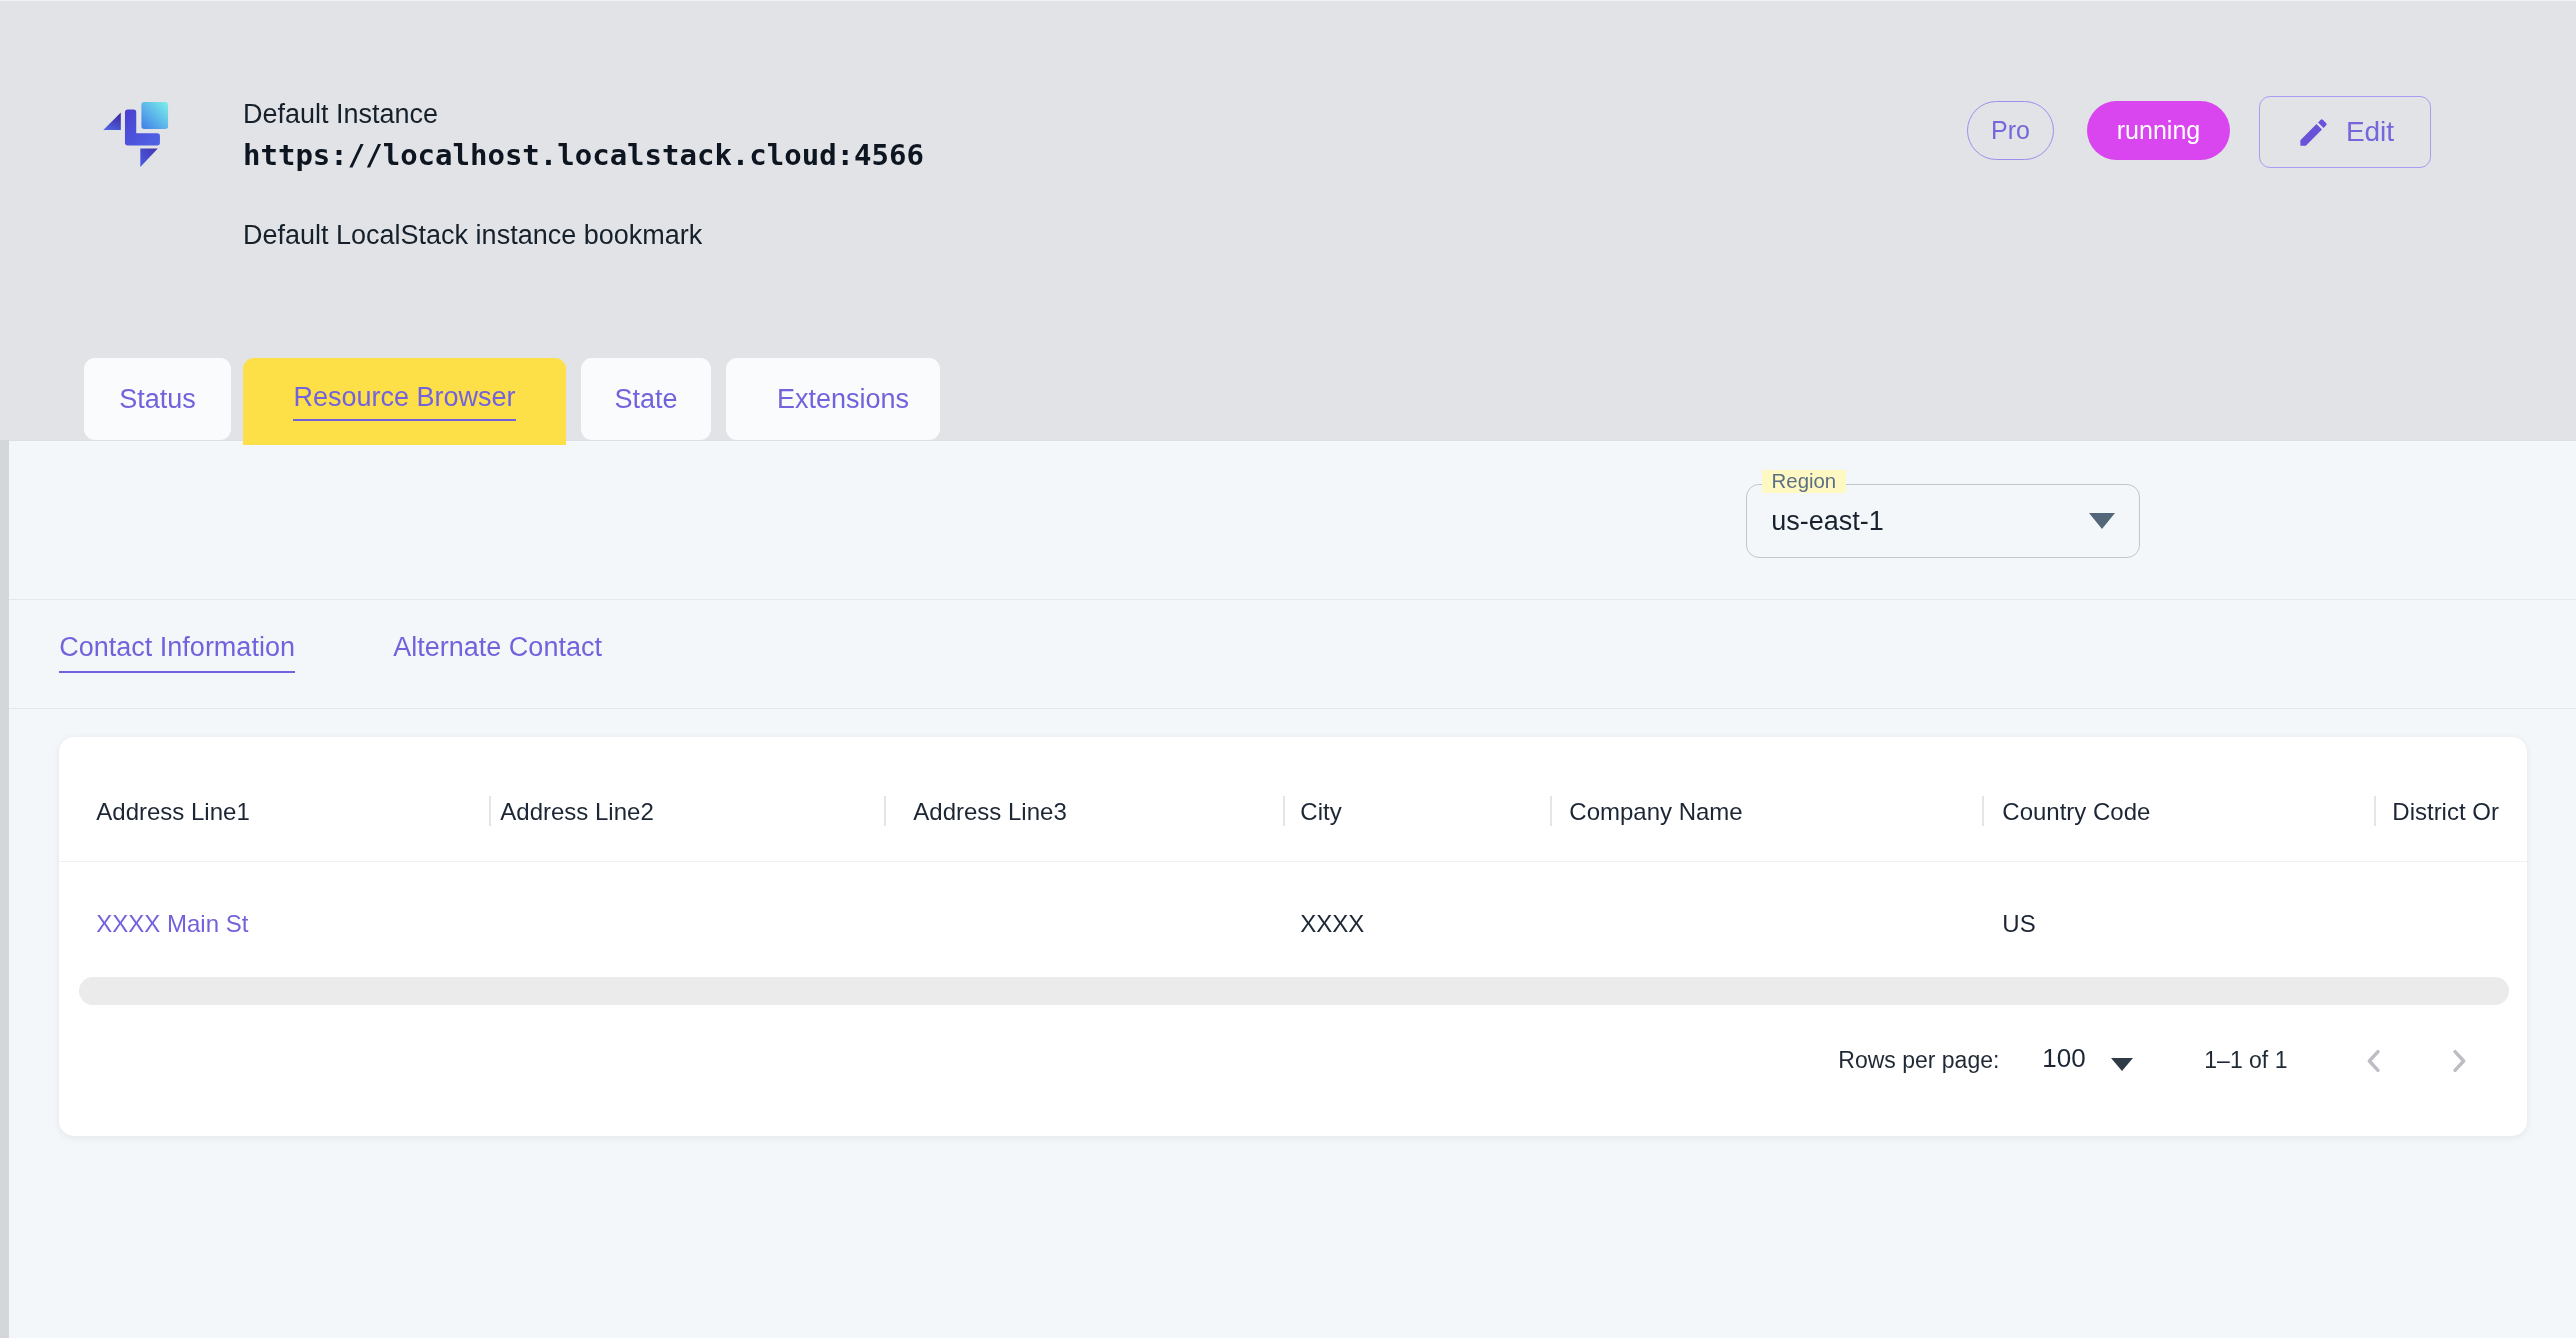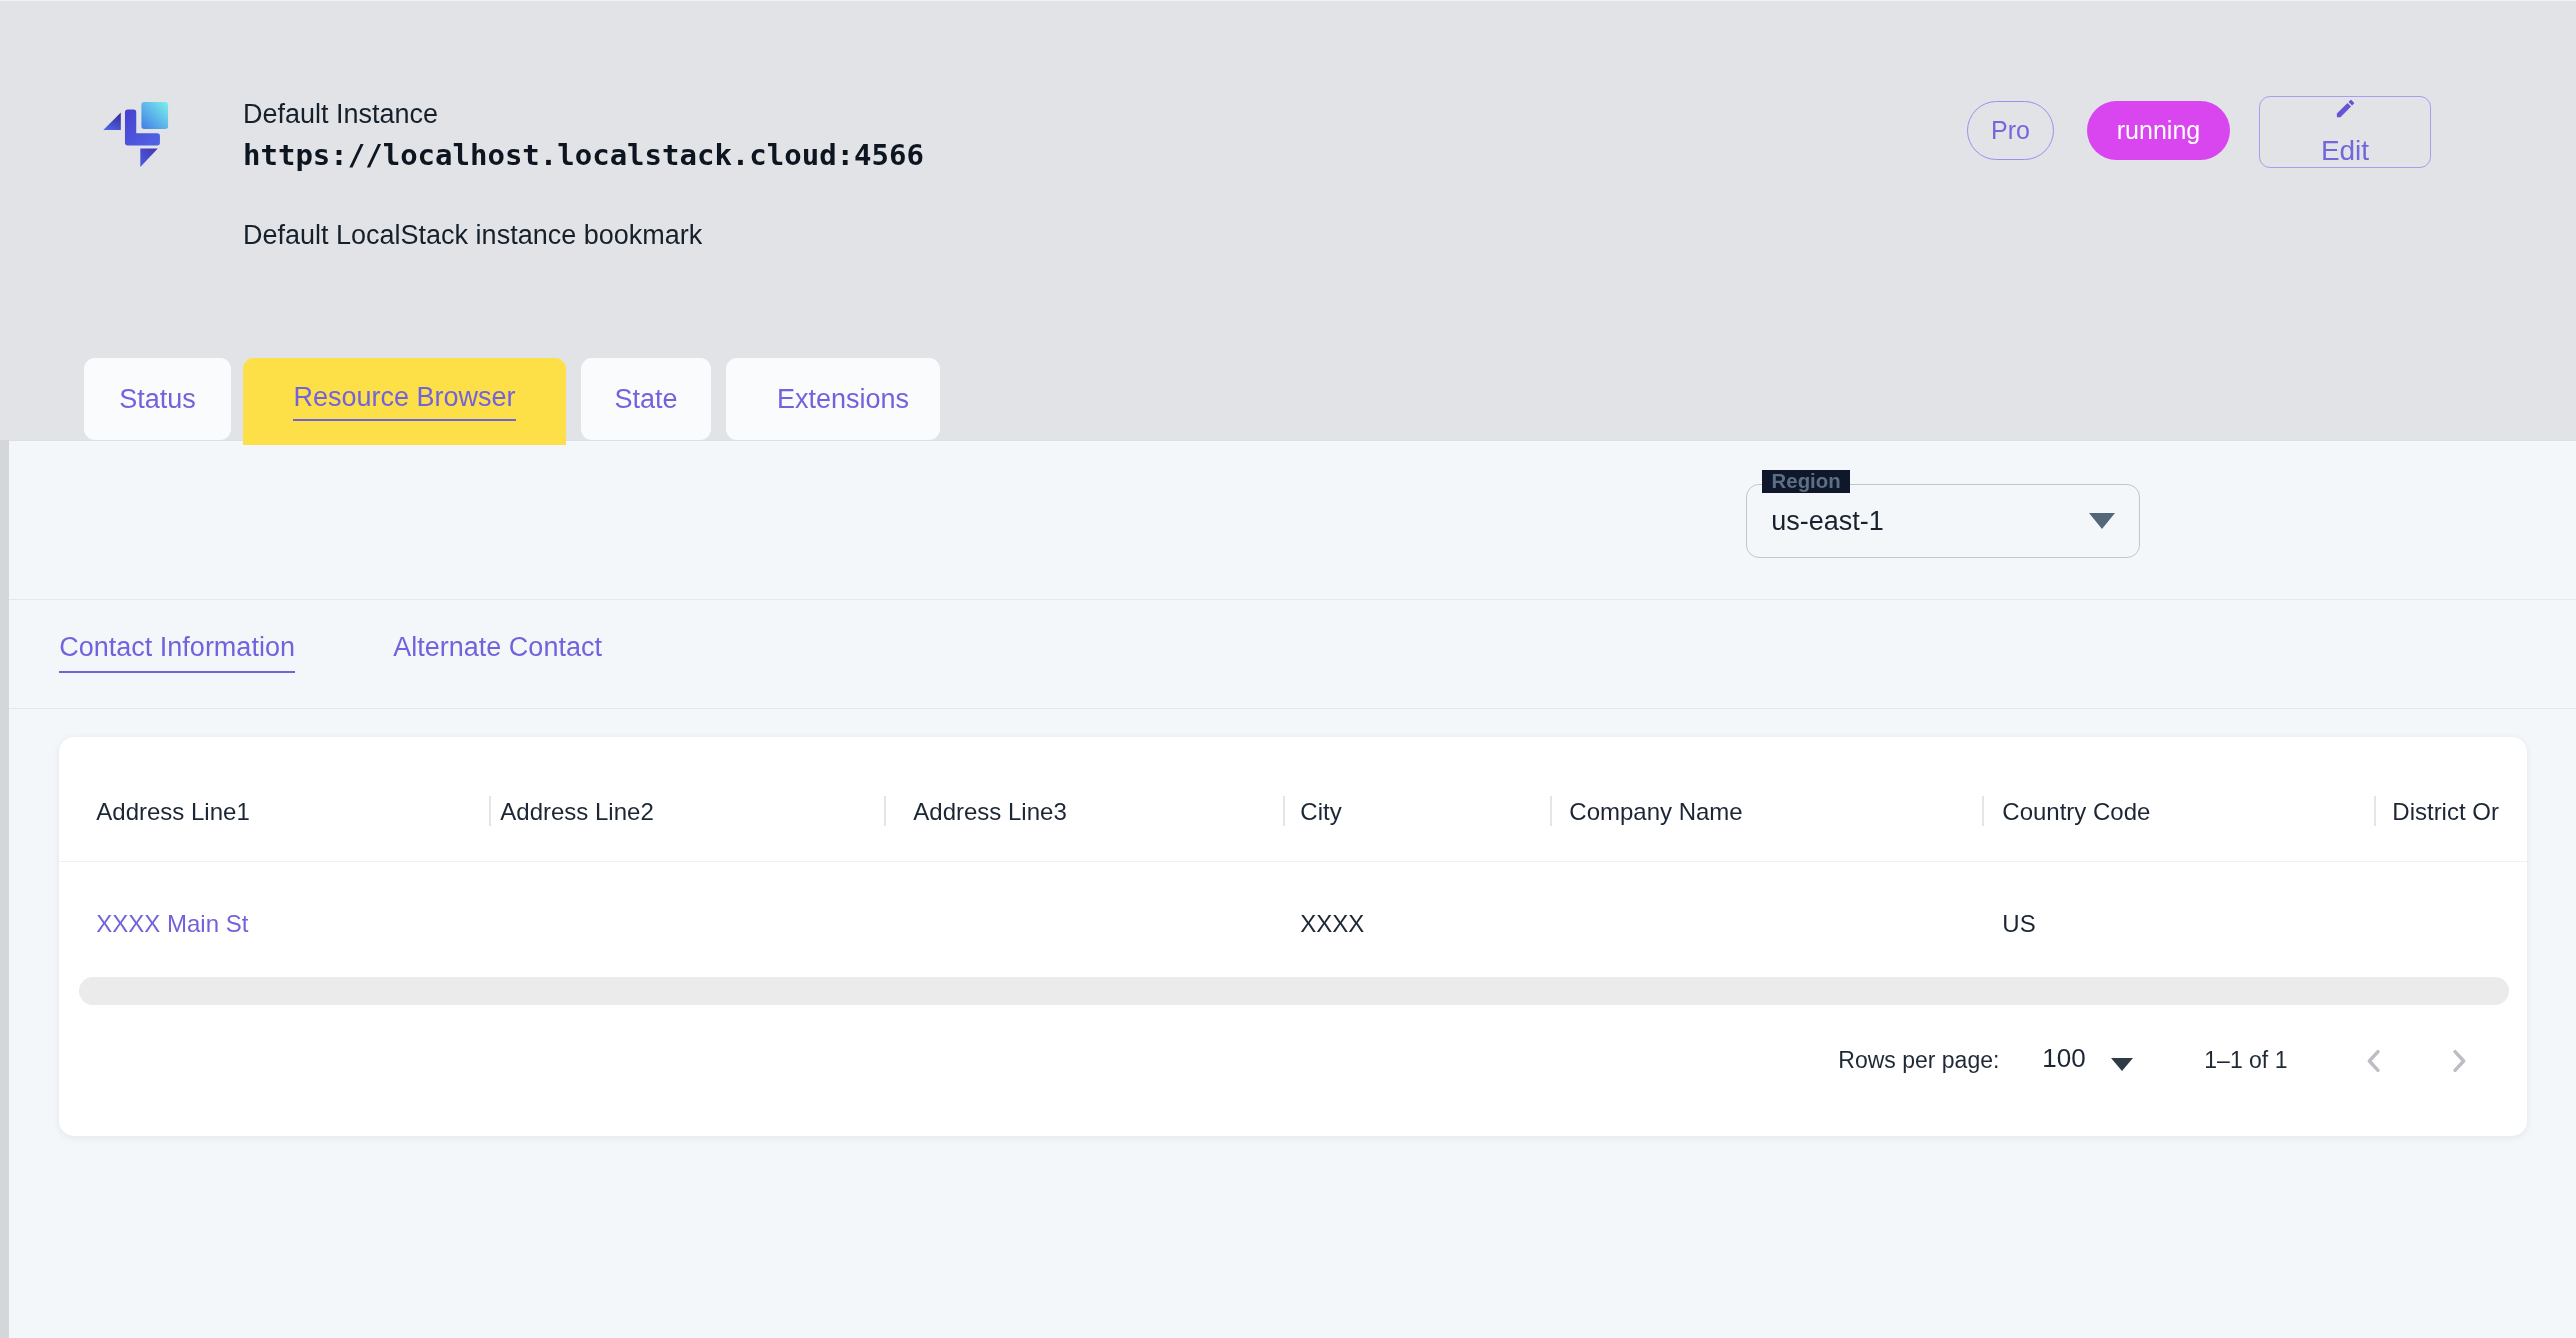--- a/index.html
+++ b/index.html
@@ -17,21 +17,21 @@
   #top-header { left:0; top:0; width:2576px; height:440px; background:#e1e3e7; border-top:1.9px solid #f2f3f5; }
   #logo { left:90px; top:89px; width:111px; height:111px; }
   #instance-title { left:243px; top:98px; font-size:27px; color:#16202b; }
   #instance-url { left:243px; top:137px; font-family:"DejaVu Sans Mono", monospace; font-weight:bold; font-size:29px; color:#0c1520; }
   #instance-subtitle { left:243px; top:219px; font-size:27px; color:#16202b; }
 
   .chip { display:flex; align-items:center; justify-content:center; border-radius:37px; font-size:25px; }
   #pro-chip { left:1967px; top:100px; width:87px; height:59px; border:1.9px solid #9b8ff0; color:#7466db; background:transparent; }
   #running-chip { left:2087px; top:100px; width:143px; height:59px; background:#d946ef; color:#ffffff; }
   #edit-button { left:2259px; top:95px; width:172px; height:72px; border:1.9px solid #a79df0; border-radius:11px;
-                 display:flex; align-items:center; justify-content:center; gap:15px; color:#7466db; font-size:28px; cursor:pointer; background:transparent;flex-direction:column; }
+                 display:flex; align-items:center; justify-content:center; gap:15px; color:#7466db; font-size:28px; cursor:pointer; background:transparent; }
   #edit-button svg { width:35px; height:35px; }
 
   
   .tab { top:358px; height:82px; background:#f9fbfc; border-radius:11px; display:flex; align-items:center; justify-content:center;
          font-size:27px; color:#7263dd; cursor:pointer; }
   .tab.active { height:87px; border-radius:11px 11px 0 0; background:#fde047; z-index:3; }
   .tab.active .tab-label { border-bottom:2.8px solid #7263dd; padding-bottom:5.6px; }
   #tab-status { left:84px; width:147px; }
   #tab-resource-browser { left:243px; width:323px; }
   #tab-state { left:581px; width:130px; }
@@ -39,21 +39,21 @@
 
   
   #left-gutter { left:0; top:440px; width:9.3px; height:898px; background:#d4d6da; }
   #panel { left:9.3px; top:440px; width:2567px; height:898px; background:#f3f7fa; border-top:0.9px solid #dcdfe3; z-index:2; }
 
   #resource-title { left:50px; top:498px; font-size:34px; font-weight:500; color:#111b26; }
   #create-button { left:1558px; top:503px; font-size:27px; font-weight:500; color:#bcc1c8; background:transparent; border:none; }
   #header-vdivider { left:1702px; top:464px; width:1.9px; height:85px; background:#d9dde1; }
 
   .outlined-field { border:1.9px solid #bfc6cd; border-radius:13px; background:transparent; }
-  .outlined-label { position:absolute; top:-15px; left:15px; padding:0 9.3px; background:#0f172a; font-size:20.4px; color:#5c6f85;font-weight:bold; }
+  .outlined-label { position:absolute; top:-15px; left:15px; padding:0 9.3px; background:#fef9c3; font-size:20.4px; color:#5c6f85; }
   .outlined-value { position:absolute; left:24px; top:50%; transform:translateY(-50%); font-size:27px; color:#18222e; white-space:nowrap; }
   #region-select { left:1737px; top:43px; width:394px; height:74px; cursor:pointer; }
   #region-arrow { position:absolute; right:24px; top:50%; transform:translateY(-50%); width:0; height:0;
                   border-left:13px solid transparent; border-right:13px solid transparent; border-top:16px solid #54677a; }
   #account-id-field { left:2164px; top:43px; width:357px; height:74px; }
 
   #account-header-divider { left:0; top:158px; width:2567px; height:0; border-bottom:1.9px solid #e4e8eb; }
 
   .subtab { top:191px; font-size:27px; color:#7263dd; cursor:pointer; padding-bottom:8.4px; }
   .subtab.active { border-bottom:2.8px solid #7263dd; }

